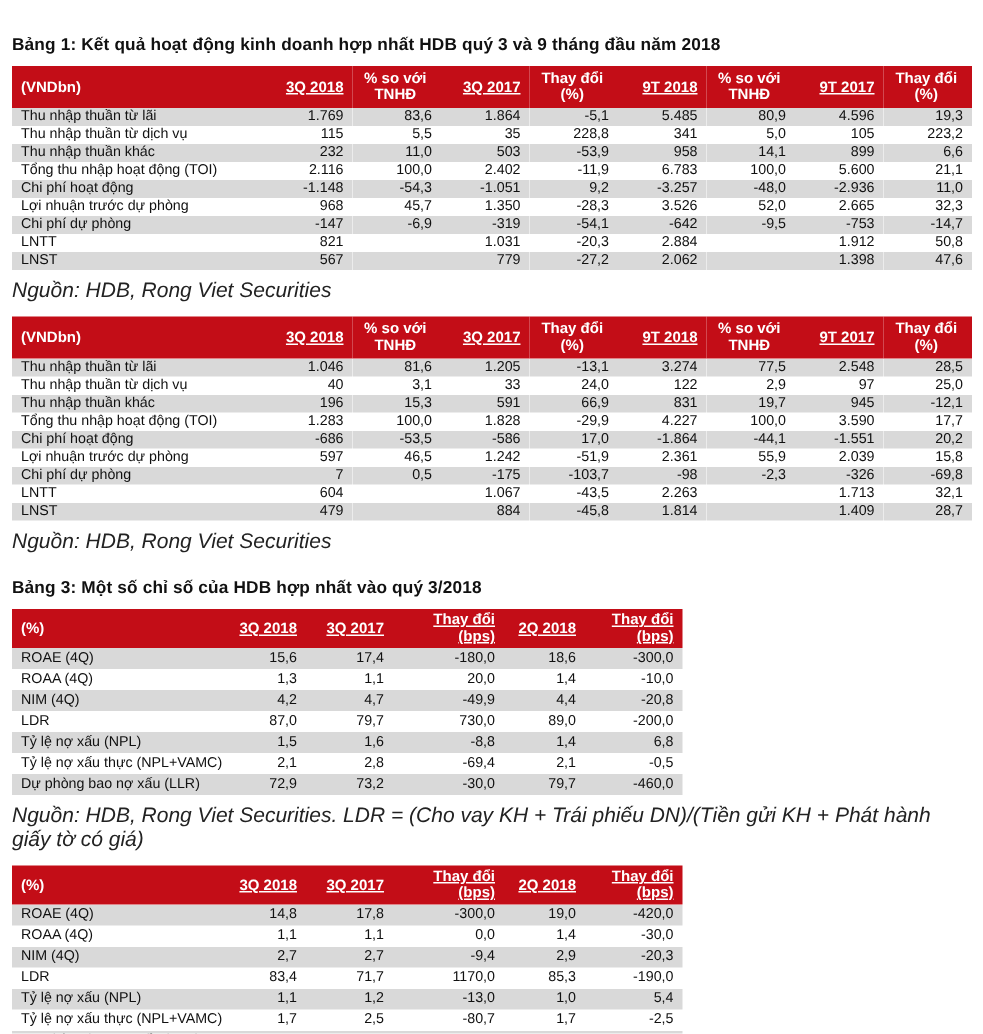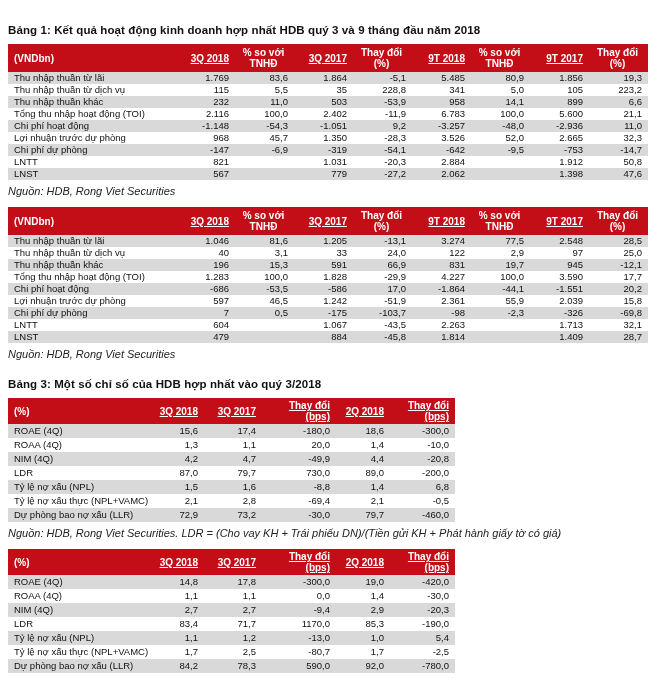--- a/index.html
+++ b/index.html
@@ -35,21 +35,21 @@
     font-size: 9.5px; color: #111;
     padding: 0 6px 0 6px;
     white-space: nowrap; overflow: hidden;
   }
   table.t12 tbody td { height: 12px; line-height: 12px; }
   table.t34 tbody td { height: 14px; line-height: 14px; }
   td.cl { text-align: left; margin-top: 42px; }
   td.cr { text-align: right; }
   tr.stripe td { background: var(--stripe, #d9d9d9); }
   .source {
-    font-size: 11px; font-style: italic; color: #222;
+    font-size: 14px; font-style: italic; color: #222;
     margin: 5px 0 10px 0;
   }
 </style>
 </head>
 <body>
 
 <main id="report-root">
     <section>
       <div class="tbl-title">Bảng 1: Kết quả hoạt động kinh doanh hợp nhất HDB quý 3 và 9 tháng đầu năm 2018</div>
       <table class="t12">
@@ -83,21 +83,21 @@
         </thead>
         <tbody>
           <tr class="stripe">
             <td class="cl">Thu nhập thuần từ lãi</td>
             <td class="cr">1.769</td>
             <td class="cr">83,6</td>
             <td class="cr">1.864</td>
             <td class="cr">-5,1</td>
             <td class="cr">5.485</td>
             <td class="cr">80,9</td>
-            <td class="cr">1.856</td>
+            <td class="cr">4.596</td>
             <td class="cr">19,3</td>
           </tr>
           <tr>
             <td class="cl">Thu nhập thuần từ dịch vụ</td>
             <td class="cr">115</td>
             <td class="cr">5,5</td>
             <td class="cr">35</td>
             <td class="cr">228,8</td>
             <td class="cr">341</td>
             <td class="cr">5,0</td>

